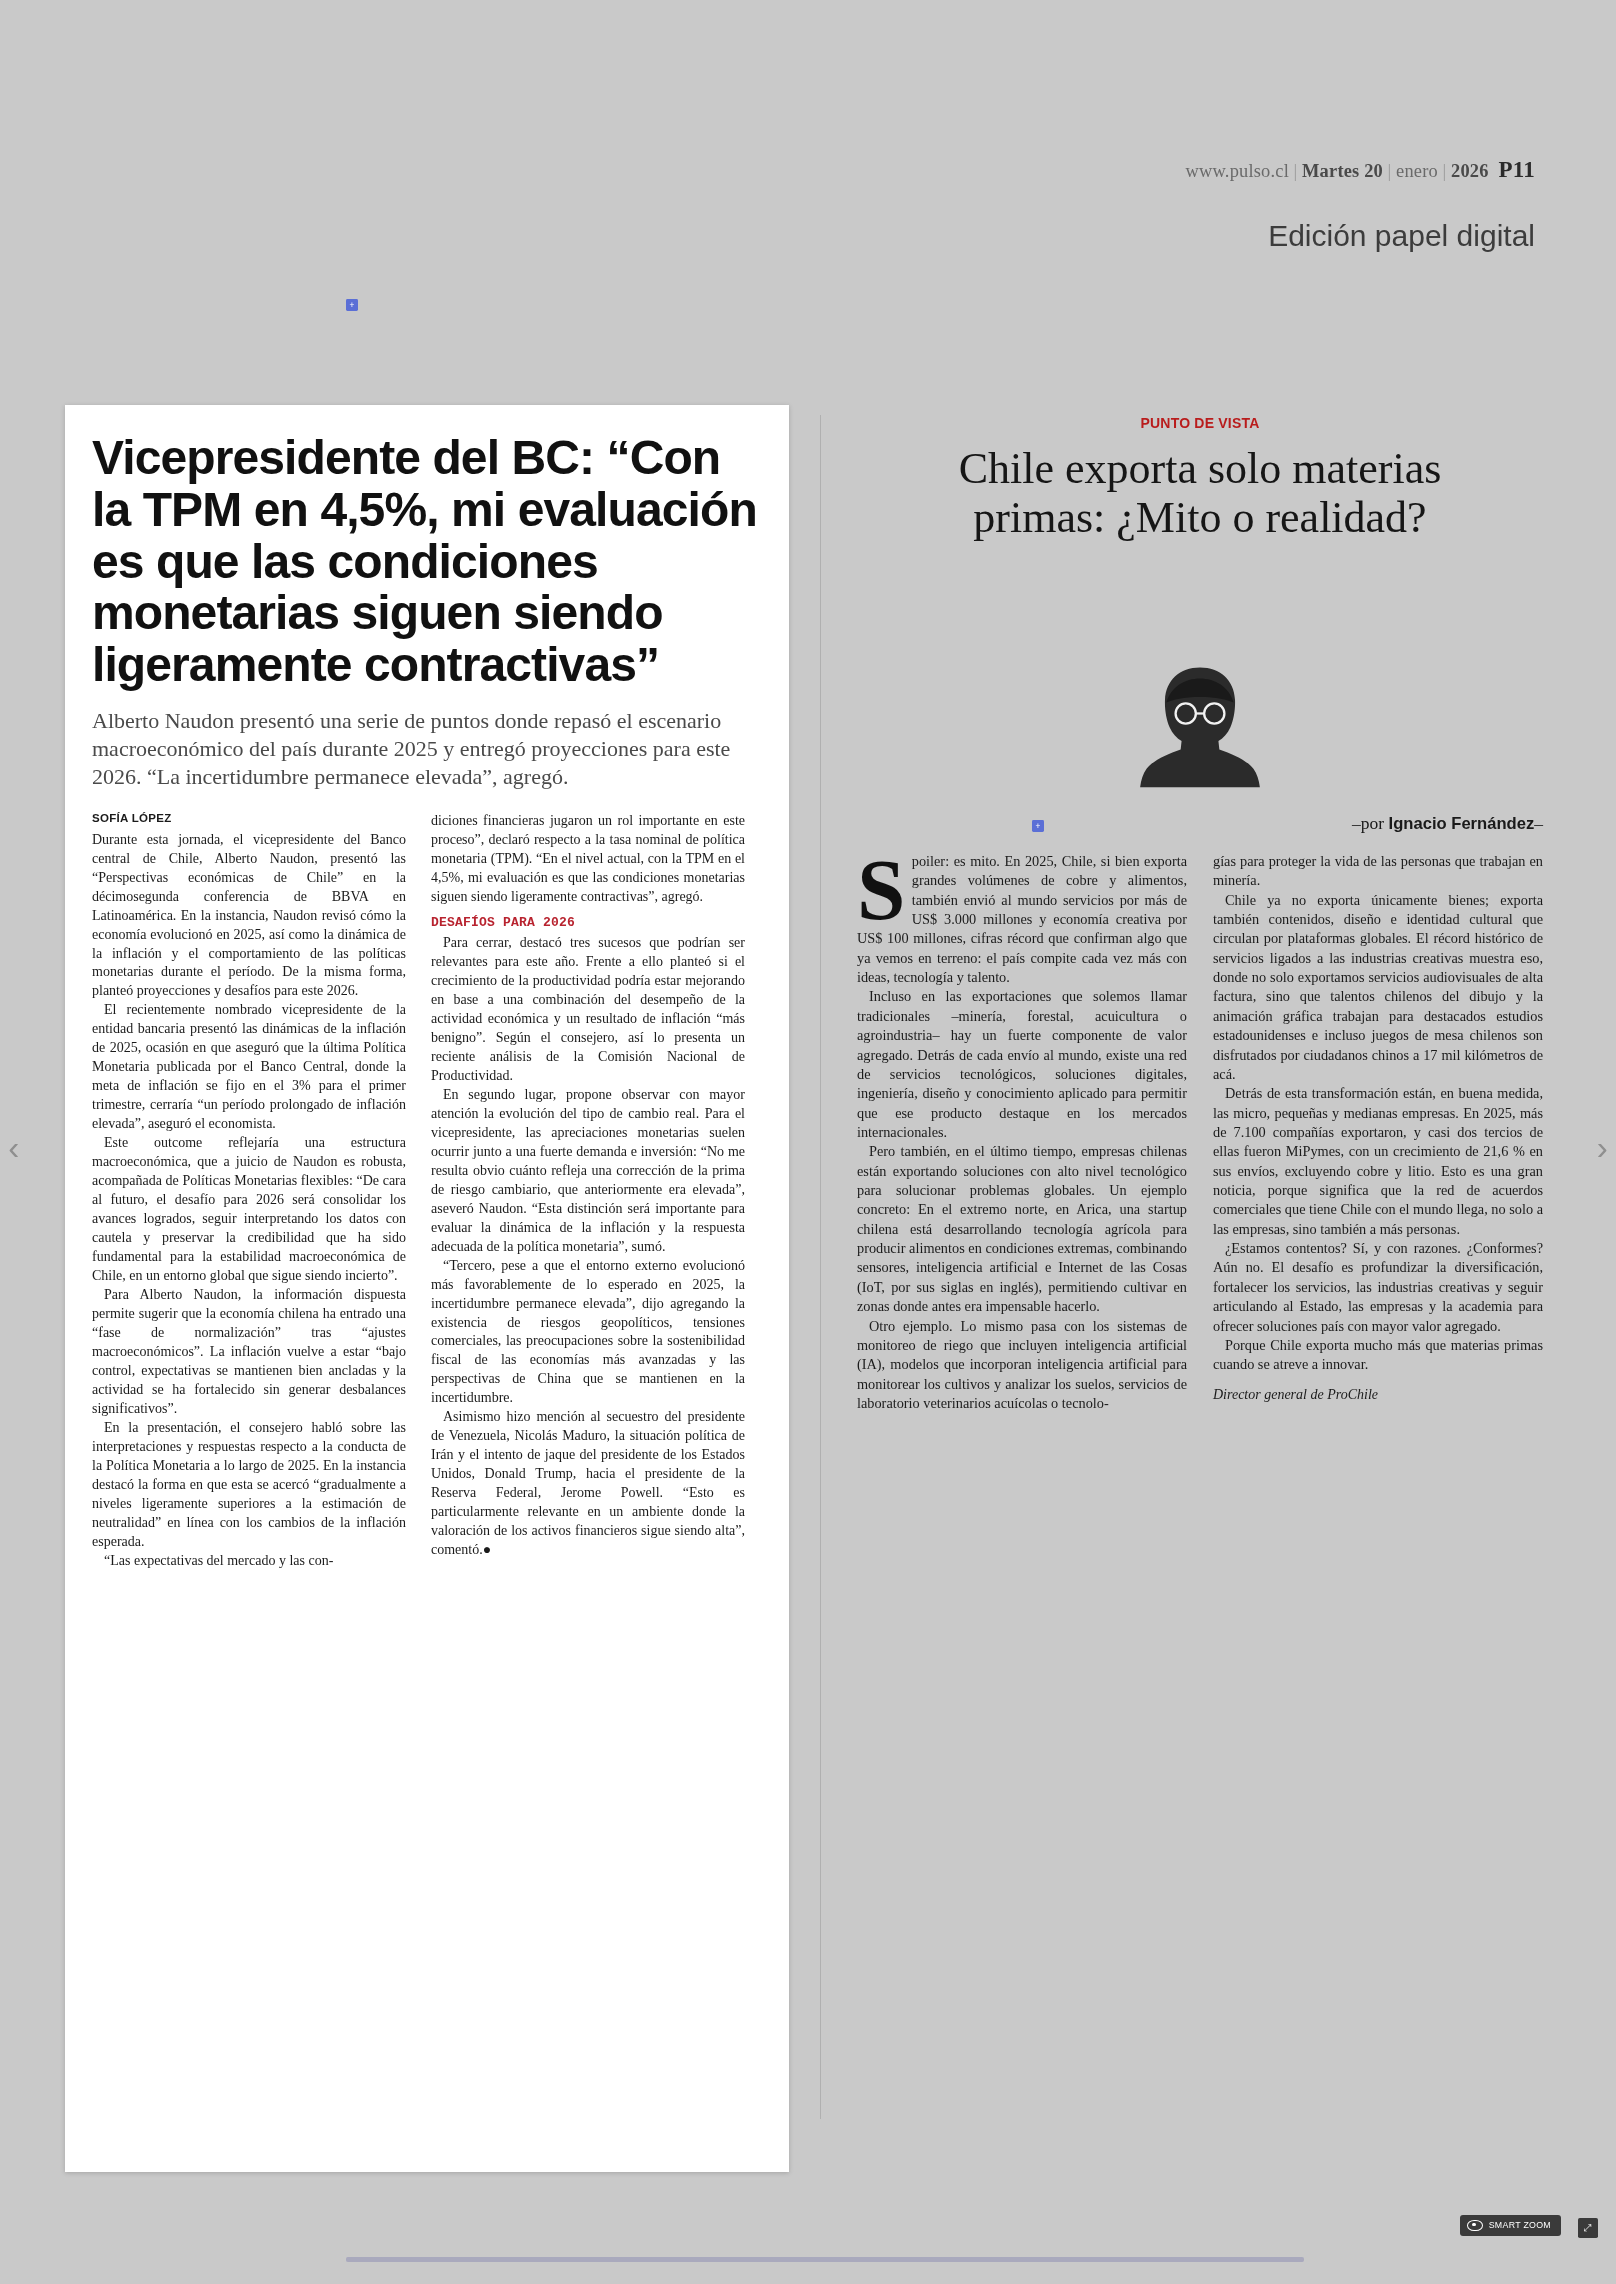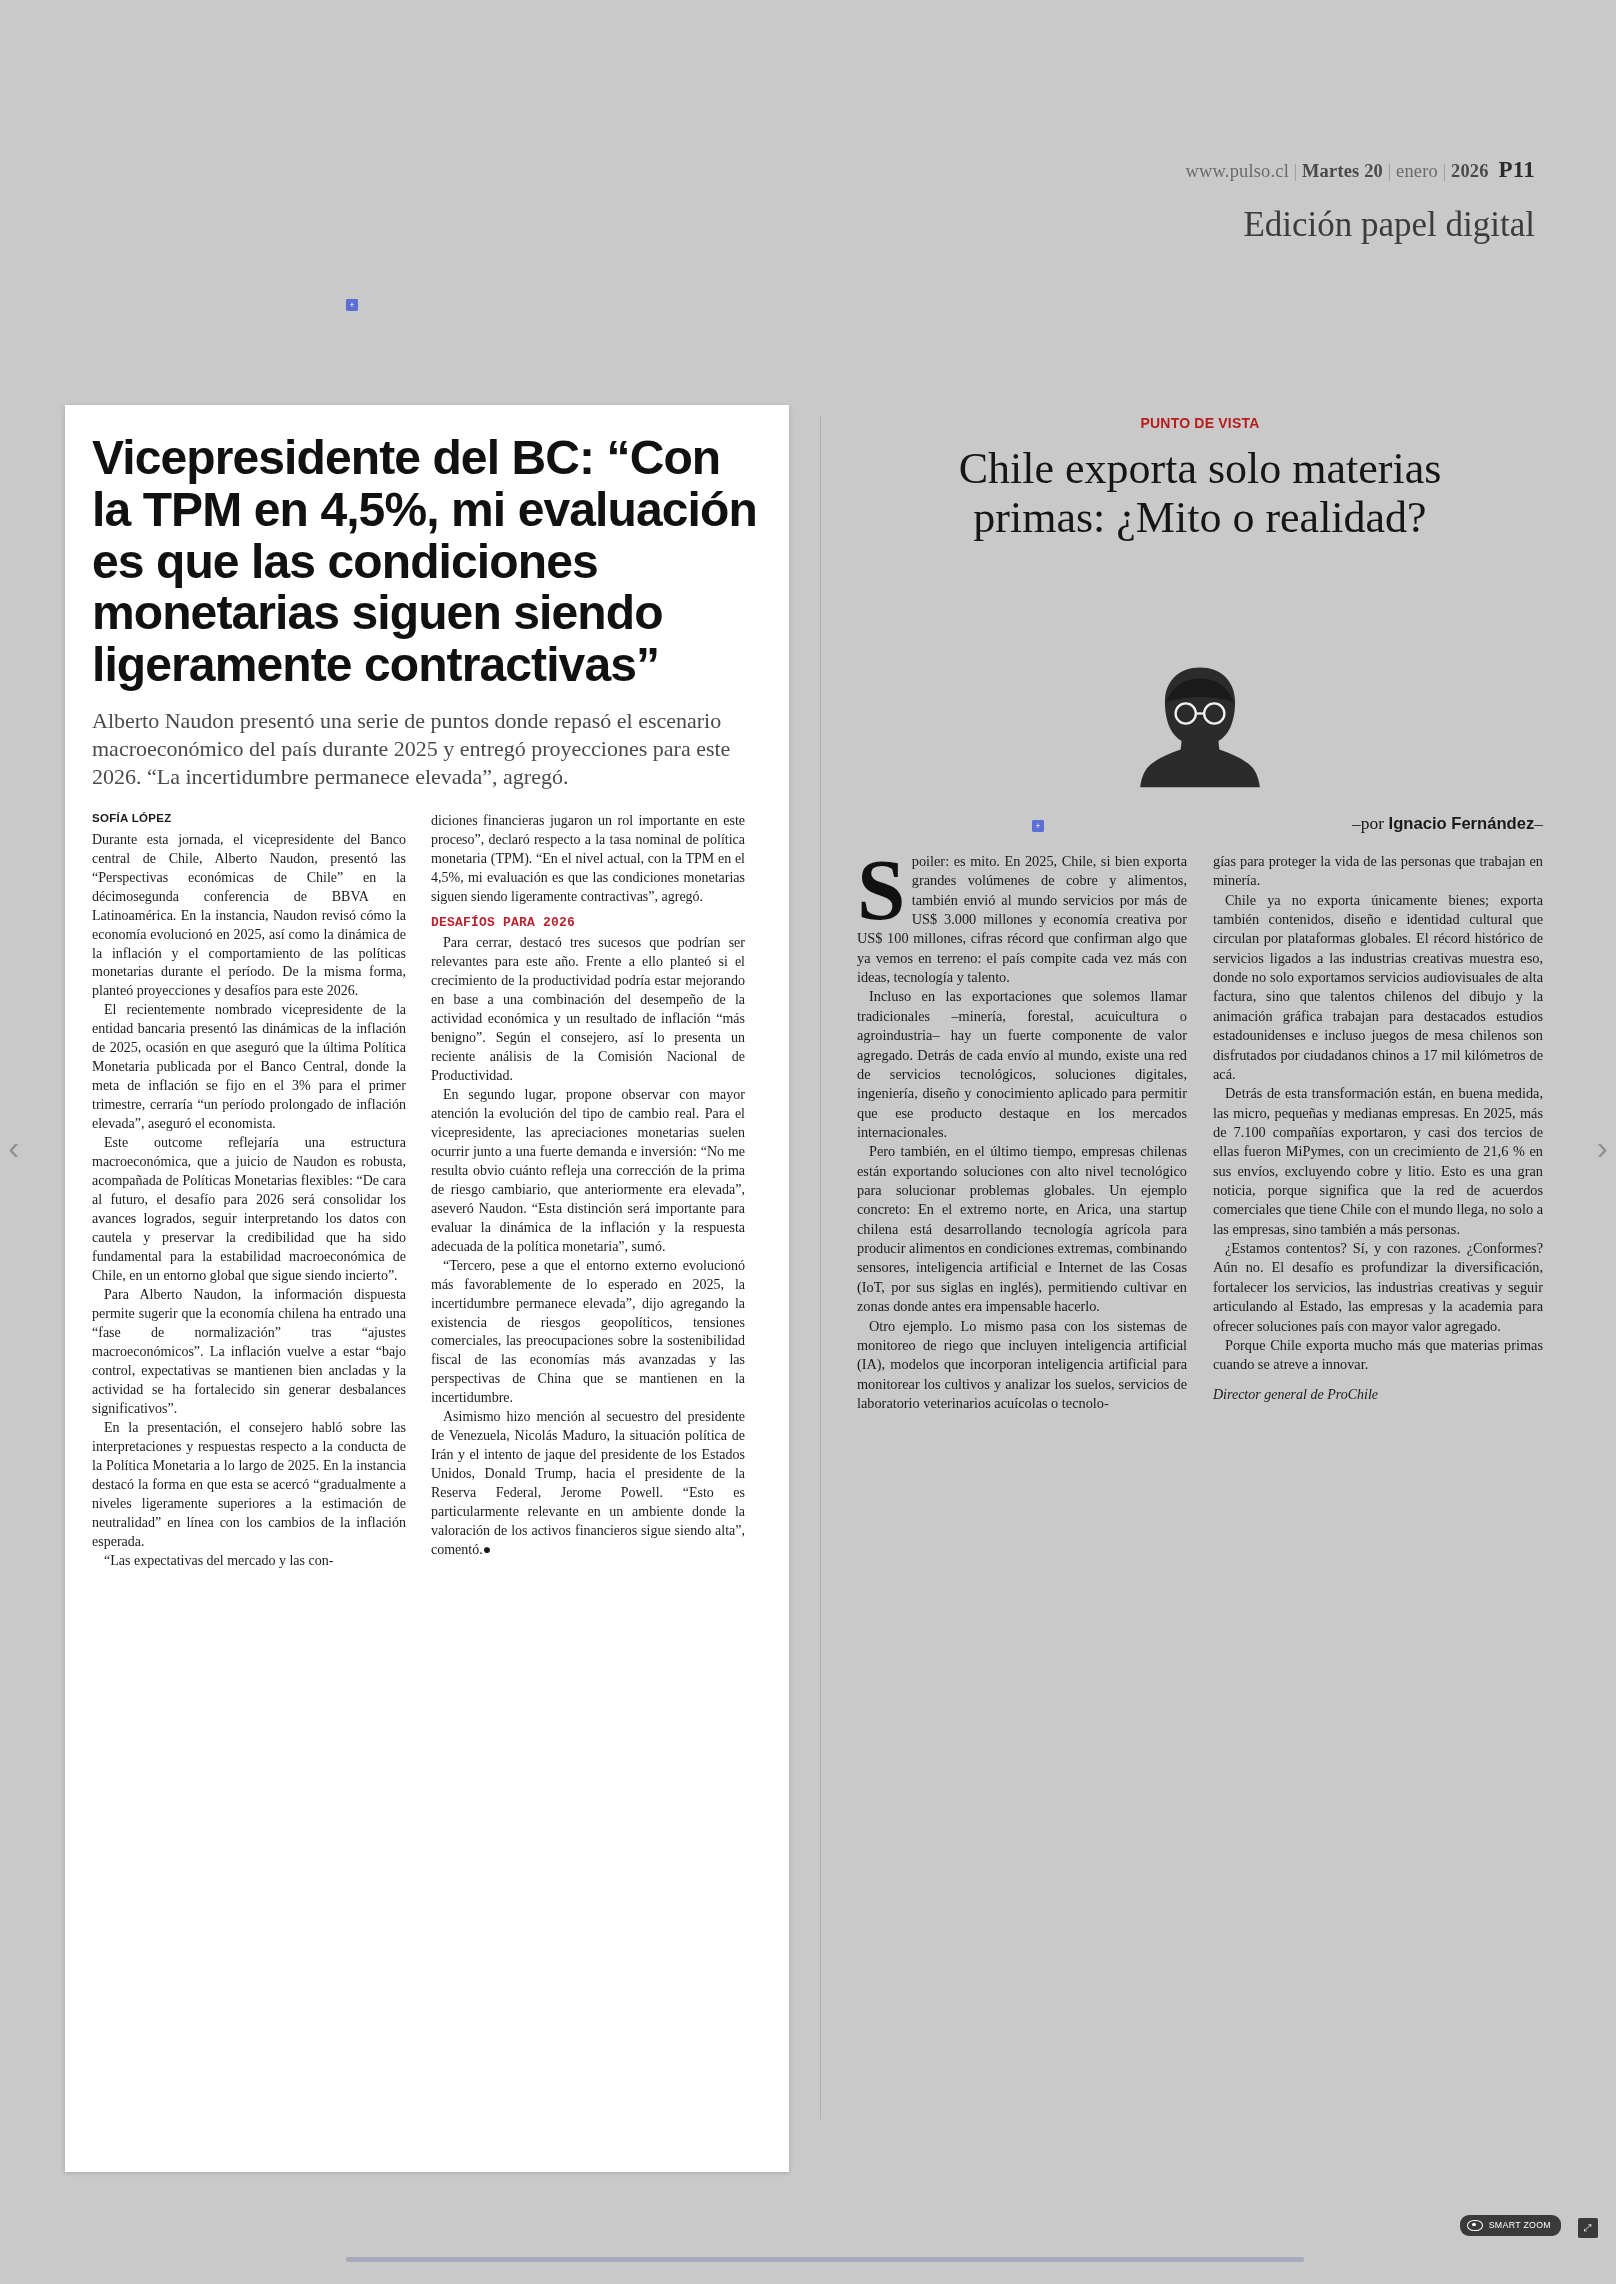--- a/index.html
+++ b/index.html
@@ -35,24 +35,24 @@
   }
   .masthead-line .sep { padding: 0 4.6px; color: #9a9a9a; }
   .masthead-line b { font-weight: bold; color: #4a4a4a; }
   .masthead-line .pnum {
     font-weight: bold;
     font-size: 23px;
     color: #2b2b2b;
     margin-left: 10px;
   }
   .edition {
-    margin-top: 22px;
-    font-size: 35px;
+    margin-top: 36px;
+    font-size: 30px;
     color: #3c3c3c;
-    font-family: Liberation Serif, serif;
+    font-family: Liberation Sans, sans-serif;
   }
 
   
   .nav-arrow {
     position: absolute;
     font-size: 33px;
     color: #8f8f8f;
     font-family: "Liberation Sans", sans-serif;
     user-select: none;
   }
@@ -223,21 +223,21 @@
   .smart-zoom {
     position: absolute;
     right: 55px;
     bottom: 48px;
     background: #3a3a3a;
     color: #ffffff;
     font-family: "Liberation Sans", sans-serif;
     font-size: 8.8px;
     letter-spacing: 0.3px;
     padding: 5.5px 10px 5.5px 7.4px;
-    border-radius: 9px;
+    border-radius: 3px;
     display: flex;
     align-items: center;
     gap: 5.5px;
   }
   .eye {
     width: 14px; height: 8.3px;
     border: 0.9px solid #ffffff;
     border-radius: 50% / 60%;
     position: relative;
   }

